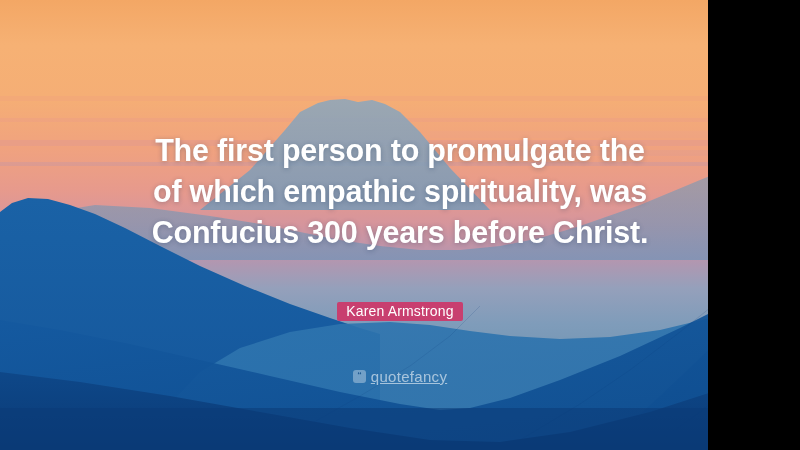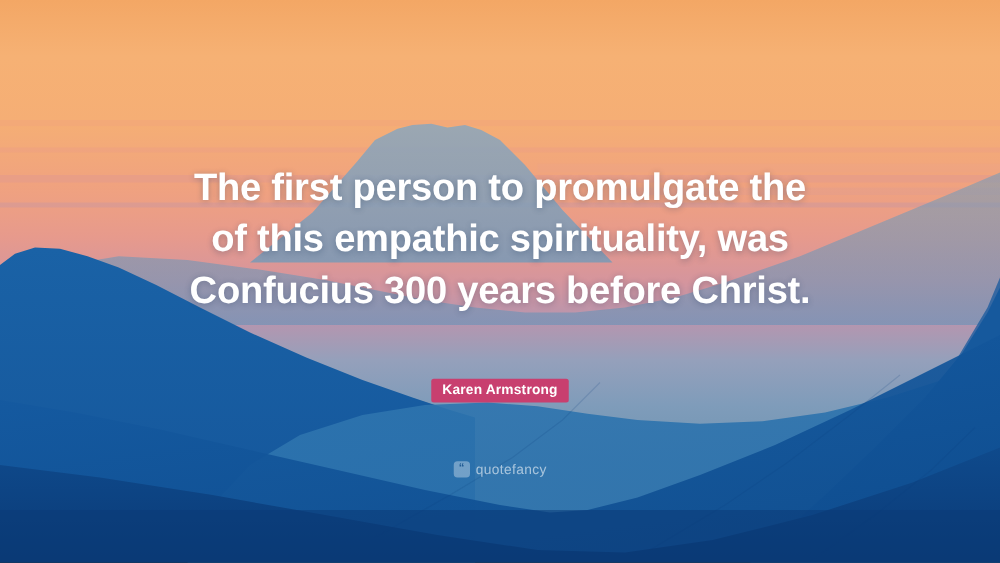--- a/index.html
+++ b/index.html
@@ -2,21 +2,21 @@
 <html><head>
 <meta charset="utf-8">
 <style>
   html, body {
     margin: 0;
     padding: 0;
     background: #000;
   }
   #stage {
     position: relative;
-    width: 800px;
+    width: 708px;
     height: 450px;
     overflow: hidden;
     font-family: "Liberation Sans", sans-serif;
     user-select: none;
   }
   #scene {
     position: absolute;
     inset: 0;
     width: 800px;
     height: 450px;
@@ -42,22 +42,22 @@
     position: absolute;
     left: 0;
     top: 302px;
     width: 800px;
     text-align: center;
   }
   .author-badge {
     display: inline-block;
     background: #c83f6f;
     color: #ffffff;
-    font-size: 11px;
-    font-weight: bold;
+    font-size: 14px;
+    font-weight: normal;
     letter-spacing: 0.15px;
     padding: 4px 9px 4px 9px;
     border-radius: 2px;
     line-height: 11px;
   }
   .watermark {
     position: absolute;
     left: 0;
     top: 365px;
     width: 800px;
@@ -81,23 +81,24 @@
   .wm-mark span {
     color: #1b4f86;
     font-size: 9px;
     font-weight: bold;
     line-height: 9px;
     letter-spacing: -0.5px;
     transform: translateY(-1px);
   }
   .wm-text {
     color: rgba(255,255,255,0.92);
-    font-size: 11px;
+    font-size: 15px;
     letter-spacing: 0.3px;
     line-height: 12px;
+    text-decoration: underline;
   }
 </style>
 </head>
 <body>
 
 <div id="stage">
 
   <svg id="scene" viewBox="0 0 800 450" preserveAspectRatio="none" xmlns="http://www.w3.org/2000/svg">
     <defs>
       <linearGradient id="skyGrad" x1="0" y1="0" x2="0" y2="1">
@@ -182,21 +183,21 @@
       <path d="M 300,430 L 360,396 L 410,366 L 450,336 L 480,306"></path>
       <path d="M 520,440 L 580,404 L 630,370 L 680,332 L 720,300"></path>
       <path d="M 650,448 L 700,412 L 745,376 L 780,342"></path>
     </g>
 
     <rect x="0" y="408" width="800" height="42" fill="#0b3a76" opacity="0.55"></rect>
   </svg>
 
   <div class="quote-block">
     <span class="quote-line">The first person to promulgate the</span>
-    <span class="quote-line">of this empathic spirituality, was</span>
+    <span class="quote-line">of which empathic spirituality, was</span>
     <span class="quote-line">Confucius 300 years before Christ.</span>
   </div>
 
   <div class="author-wrap">
     <span class="author-badge">Karen Armstrong</span>
   </div>
 
   <div class="watermark">
     <span class="wm-inner">
       <span class="wm-mark">

